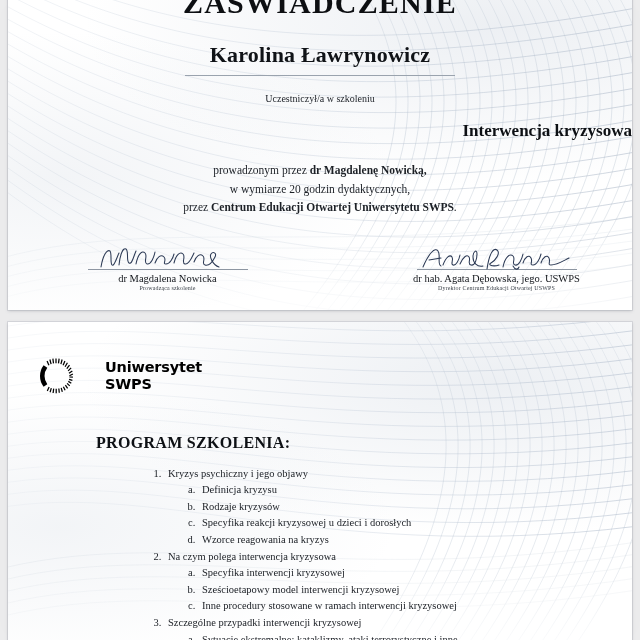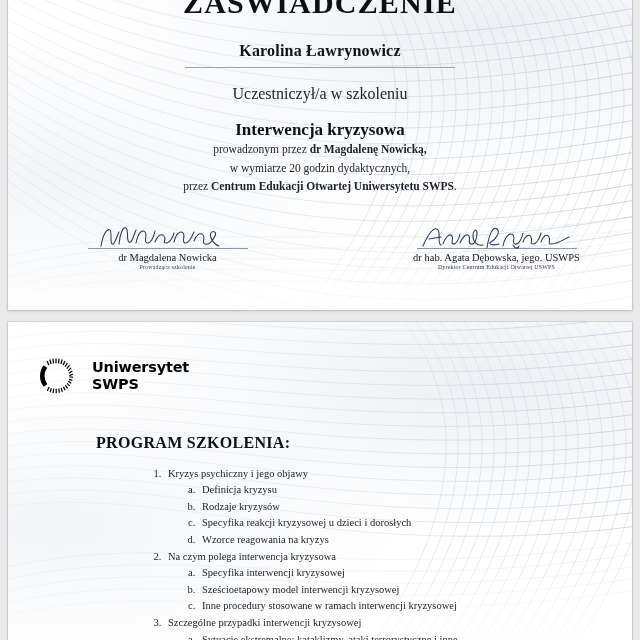--- a/index.html
+++ b/index.html
@@ -57,51 +57,52 @@
     text-align: center;
     font-size: 30px;
     font-weight: bold;
     letter-spacing: 1.2px;
     color: #0d0f12;
     margin-top: 24px;
   }
 
   .recipient-block { margin-top: 22px; text-align: center; }
   .recipient-name {
-    font-size: 16px;
+    font-size: 22px;
     font-weight: bold;
     color: #101317;
     letter-spacing: 0.2px;
   }
   .recipient-rule {
     width: 270px;
     height: 1px;
     margin: 7px auto 0 auto;
     background: #9aa3ae;
   }
 
   .attend-line {
     text-align: center;
-    font-size: 16px;
+    font-size: 10px;
     color: #22262c;
     margin-top: 17px;
   }
 
   .course-title {
-    text-align: center;
+    text-align: right;
     font-size: 17px;
     font-weight: bold;
     color: #0d1014;
     margin-top: 17px;
   }
 
   .para {
     text-align: center;
     font-size: 11.5px;
     color: #1c2026;
+    margin-top: 20px;
     line-height: 1.62;
   }
   .para div { white-space: nowrap; }
   .para b { font-weight: bold; }
 
   
   .sign-row {
     position: relative;
     margin-top: 26px;
     height: 62px;
@@ -136,21 +137,21 @@
     font-size: 6px;
     color: #3d434b;
     letter-spacing: 0.15px;
     margin-top: 1px;
   }
 
   
   .logo-row {
     display: flex;
     align-items: center;
-    gap: 16px;
+    gap: 29px;
     margin: 34px 0 0 28px;
   }
   .logo-mark { width: 40px; height: 40px; flex: 0 0 auto; }
   .logo-text {
     font-family: "DejaVu Sans", sans-serif;
     font-weight: bold;
     font-size: 14.5px;
     line-height: 1.18;
     color: #000000;
     letter-spacing: -0.2px;

